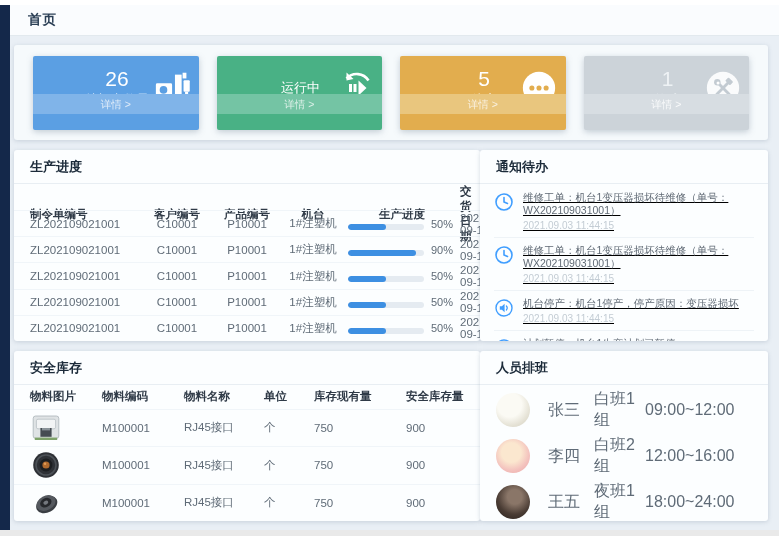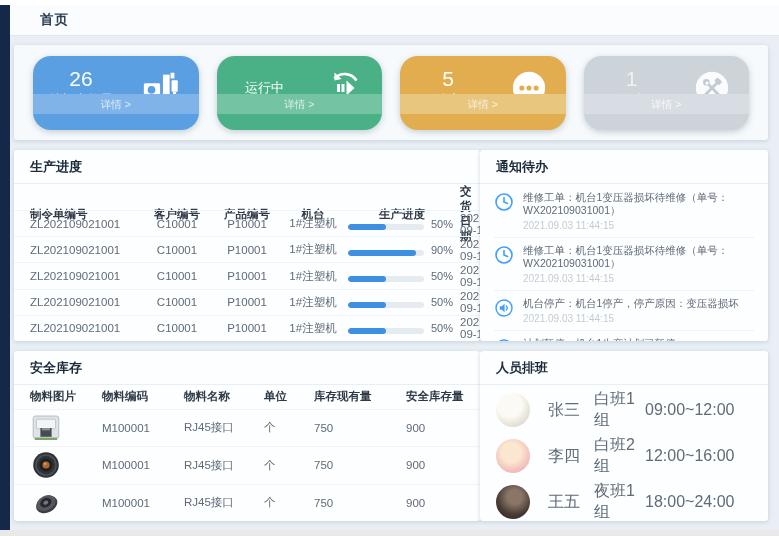--- a/index.html
+++ b/index.html
@@ -4,29 +4,29 @@
 <style>
   * { margin:0; padding:0; box-sizing:border-box; }
   html,body { width:779px; height:536px; overflow:hidden; background:#fff;
     font-family:"Liberation Sans","DejaVu Sans",sans-serif; }
   .screen { position:relative; width:779px; height:536px; background:#fff; }
   .side-strip { position:absolute; left:0; top:5px; width:10px; bottom:6px; background:#14284a; }
   .bottom-strip { position:absolute; left:0; right:0; bottom:0; height:6px; background:#e9e9e9; }
   .main { position:absolute; left:10px; top:5px; right:0; bottom:6px; background:#e9eff5;
     display:flex; flex-direction:column; overflow:hidden; }
   .header-bar { flex:none; height:31px; background:#fafcfe; border-bottom:1px solid #e2e9ee;
-    display:flex; align-items:center; padding:0 30px; }
+    display:flex; align-items:center; padding:0 18px; }
   .page-title { font-size:13.5px; font-weight:bold; color:#2b3f55; letter-spacing:1px; }
   .content { flex:1; padding:9px 11px 8px 4px; display:flex; flex-direction:column; gap:10px; overflow:hidden; }
 
   
   .cards-panel { flex:none; height:95px; background:#f6fafc; border-radius:3px;
     box-shadow:0 1px 4px rgba(110,130,150,.28); display:flex; gap:18px; padding:11px 19px 10px; }
-  .stat-card { flex:1; position:relative; border-radius:18px; overflow:hidden; color:#fff;
-    box-shadow:0 2px 6px rgba(100,120,140,.35); cursor:pointer; }
+  .stat-card { flex:1; position:relative; border-radius:2px; overflow:hidden; color:#fff;
+    box-shadow:0 2px 6px rgba(100,120,140,.35); cursor:pointer;padding-left:36px; }
   .card-body { height:54px; margin-top:2px; padding:6px 16px 0 12px; display:flex; align-items:center; justify-content:space-between; }
   .card-text { text-align:center; min-width:72px; }
   .card-value { font-size:21px; line-height:24px; }
   .card-label { font-size:13px; line-height:18px; }
   .card-icon { width:42px; height:40px; display:flex; align-items:center; justify-content:center; }
   .card-footer { position:absolute; left:0; right:0; bottom:16px; height:20px; text-align:center;
     font-size:10.5px; line-height:20px; color:rgba(255,255,255,.75); }
   .stat-card.gray .card-value, .stat-card.gray .card-label { color:#eef2f5; }
   .stat-card.gray .card-footer { color:rgba(255,255,255,.85); }
 
@@ -46,21 +46,21 @@
     align-items:center; padding:0 10px 0 16px; }
   .pp-head { height:26px; font-size:11.5px; font-weight:bold; color:#2f3a47; }
   .pp-row { height:27px; font-size:11.5px; color:#5f6b77; border-top:1px solid #f0f5f9; }
   .cell.center, .pp-head .center { text-align:center; }
   .c-progress { display:flex; align-items:flex-end; gap:7px; padding-left:4px; }
   .bar { width:76px; height:6px; border-radius:3px; background:#e5ebf1; overflow:hidden; }
   .fill { height:100%; border-radius:3px; background:#3d8fe2; }
   .pct { font-size:11px; color:#5f6b77; }
 
   
-  .notif-list { flex:1; padding:1px 14px 0; overflow:hidden; }
+  .notif-list { flex:1; padding:1px 14px 0; overflow:hidden;text-decoration:underline; }
   .notif-item { display:flex; gap:9px; padding:6px 0 5px; border-bottom:1px solid #eef3f7; cursor:pointer; }
   .notif-item:last-child { border-bottom:none; }
   .notif-icon { flex:none; width:20px; height:20px; margin-top:1px; }
   .notif-text { font-size:10.5px; line-height:13px; color:#606a75; }
   .notif-time { font-size:10px; line-height:12px; color:#c3ccd4; margin-top:3px; }
 
   
   .ss-head, .ss-row { display:grid; grid-template-columns:72px 82px 80px 50px 92px 1fr;
     align-items:center; padding:0 10px 0 16px; }
   .ss-head { height:24px; font-size:11.5px; font-weight:bold; color:#2f3a47; }

